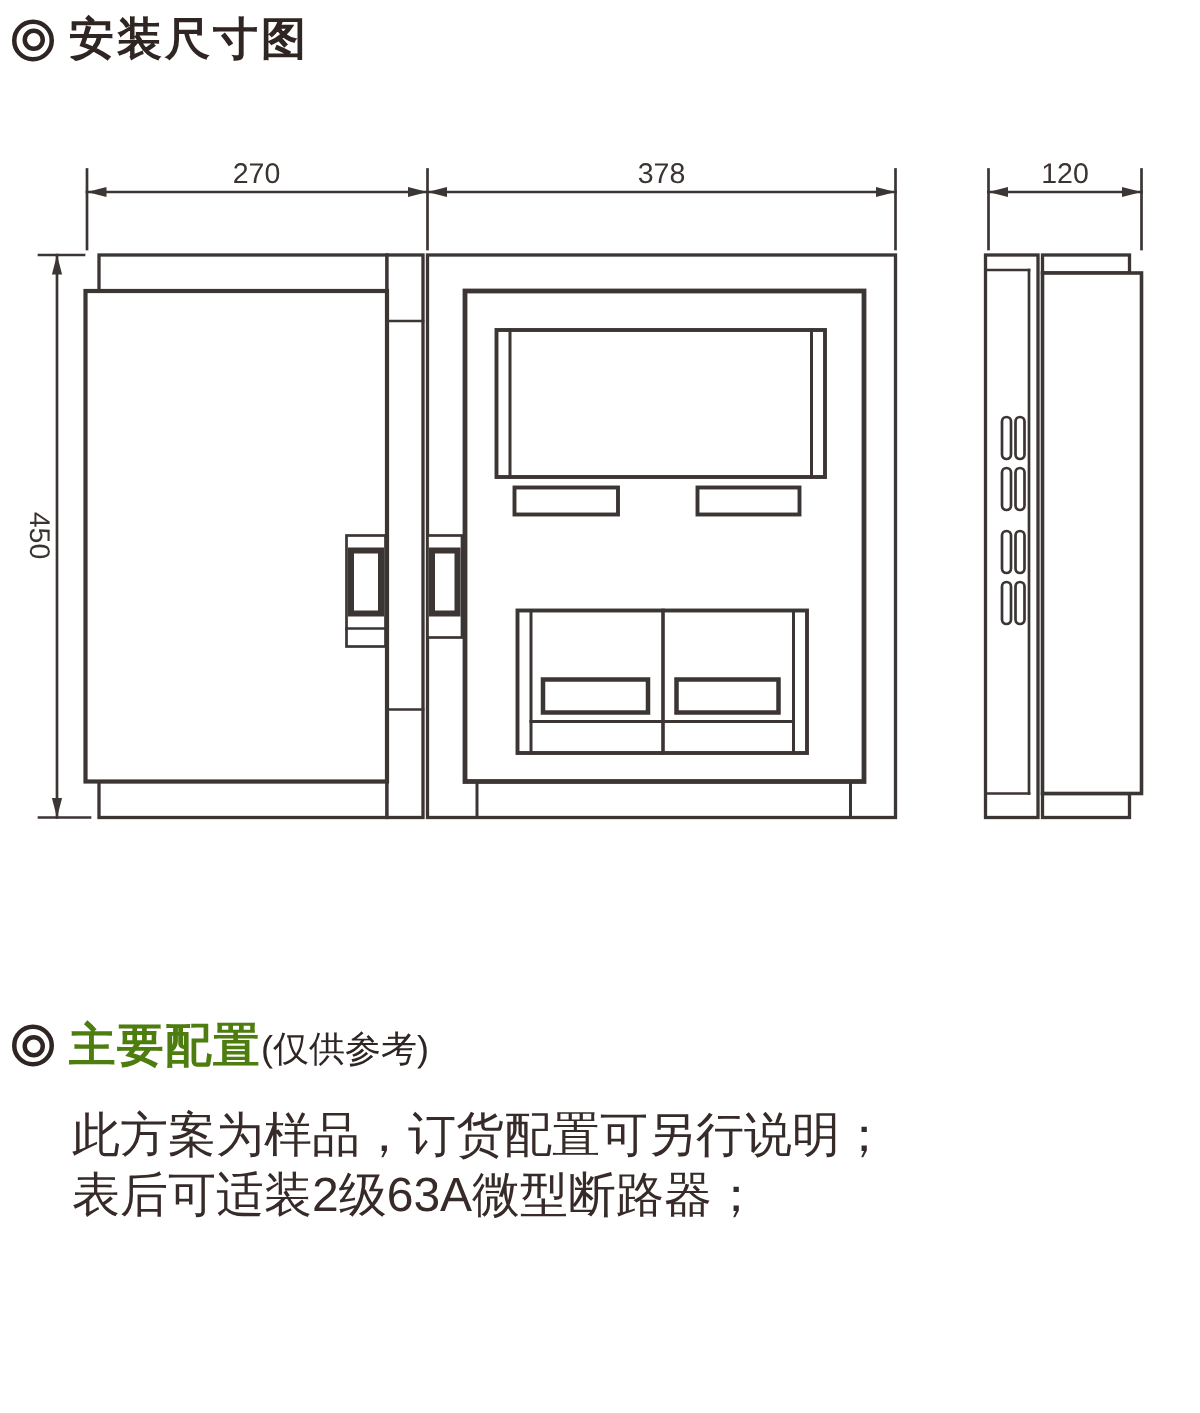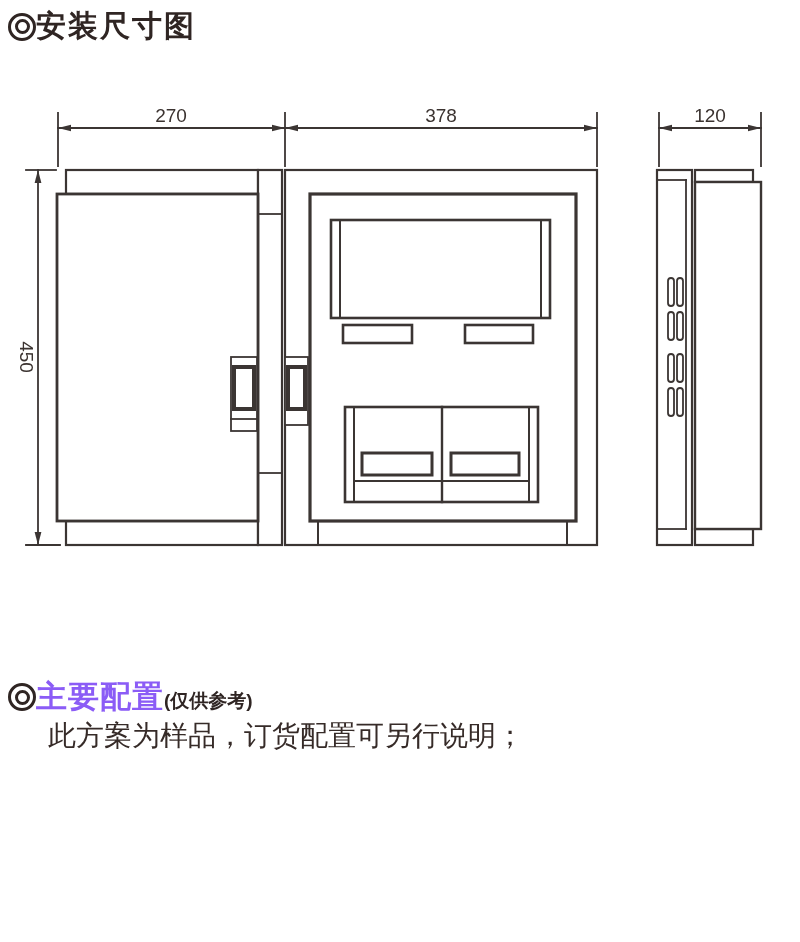--- a/index.html
+++ b/index.html
@@ -1,29 +1,29 @@
 <!DOCTYPE html>
 <html><head>
 <meta charset="utf-8">
 <style>
   html,body{margin:0;padding:0;background:#ffffff;}
   .page{
     position:relative;width:800px;height:942px;background:#ffffff;overflow:hidden;
     font-family:"Liberation Sans","DejaVu Sans",sans-serif;color:#352a27;
   }
   .drawing-svg{position:absolute;left:0;top:0;width:800px;height:942px;}
-  .section-title{position:absolute;display:flex;align-items:center;}
+  .section-title{position:absolute;display:flex;align-items:center;gap:10px;}
   .bullseye{width:22px;height:22px;border:3px solid #2f2523;border-radius:50%;
     display:flex;align-items:center;justify-content:center;flex:0 0 auto;}
   .bullseye::after{content:"";width:9px;height:9px;border:3px solid #2f2523;border-radius:50%;}
   .t1-text{font-size:30px;font-weight:bold;letter-spacing:2px;color:#2f2523;}
-  .t2-text{font-size:31px;font-weight:bold;letter-spacing:1px;color:#8b5cf6;}
-  .t2-suffix{font-size:19px;font-weight:bold;color:#2f2523;letter-spacing:0;}
-  .body-text{position:absolute;left:48px;top:716px;width:750px;
-    font-size:28px;line-height:40px;color:#362b28;white-space:nowrap;}
+  .t2-text{font-size:31px;font-weight:bold;letter-spacing:1px;color:#4d7c0f;}
+  .t2-suffix{font-size:24px;font-weight:normal;color:#2f2523;letter-spacing:0;}
+  .body-text{position:absolute;left:48px;top:736px;width:750px;
+    font-size:32px;line-height:40px;color:#362b28;white-space:nowrap;}
   .body-text p{margin:0;padding:0;}
   svg text{font-family:"Liberation Sans","DejaVu Sans",sans-serif;font-size:19px;fill:#3b3330;}
 </style>
 </head>
 <body>
 
 <div class="page">
 
   <div class="section-title" style="left:8px;top:6px;">
     <span class="bullseye"></span>
@@ -134,15 +134,16 @@
 
   <div class="section-title" style="left:8px;top:676px;">
     <span class="bullseye"></span>
     <span>
       <span class="t2-text">主要配置</span><span class="t2-suffix">(仅供参考)</span>
     </span>
   </div>
 
   <div class="body-text">
     <p>此方案为样品，订货配置可另行说明；</p>
+    <p>表后可适装2级63A微型断路器；</p>
   </div>
 
 </div>
 
 </body></html>

